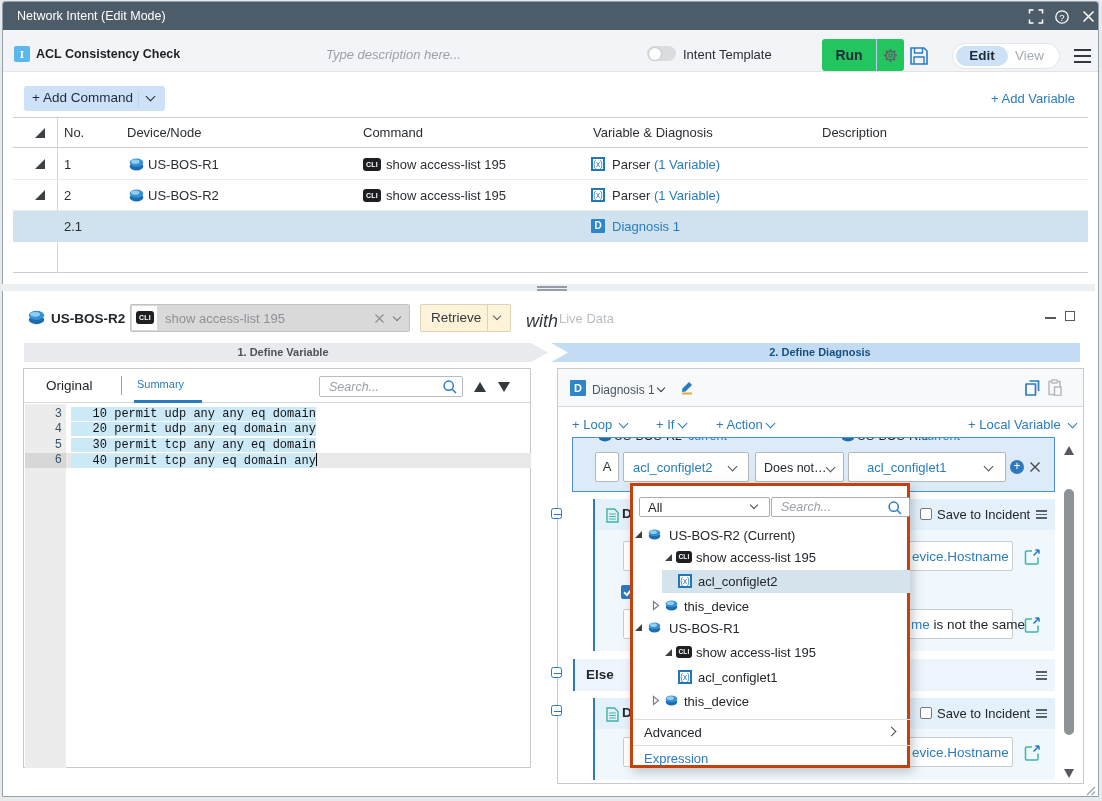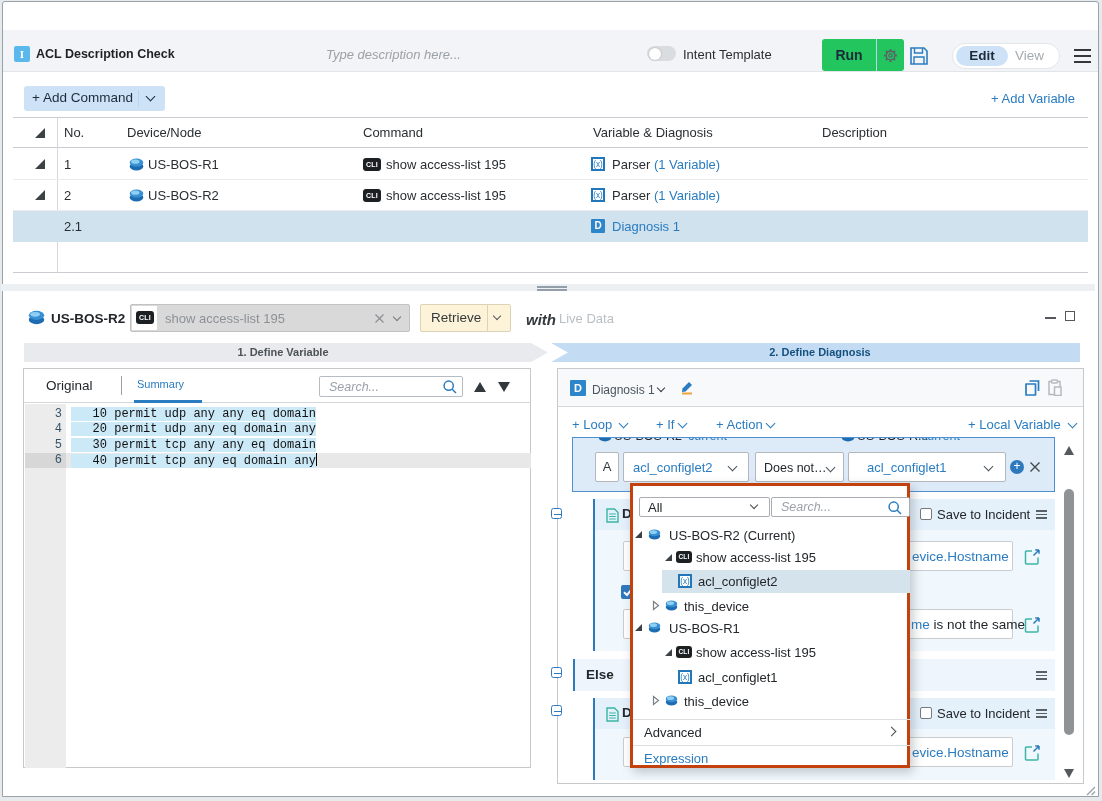--- a/index.html
+++ b/index.html
@@ -56,23 +56,36 @@
 .checkbox { position:absolute; width:12px; height:12px; background:#fff; border:1.5px solid #767b80; border-radius:2px; }
 .ham3 { position:absolute; width:11px; height:9px; }
 .ham3 div { position:absolute; left:0; width:11px; height:1.5px; background:#5a6166; }
 .extlink { position:absolute; width:17px; height:17px; }
 </style>
 </head>
 <body>
 <div id="root">
 <div class="win"></div>
 
+<div class="titlebar abs" style="left:3px; top:2px;">
+  <div class="ttl">Network Intent (Edit Mode)</div>
+  <svg class="abs" style="left:1025px; top:7px;" width="16" height="15" viewBox="0 0 16 15" fill="none" stroke="#fff" stroke-width="1.5">
+    <path d="M1.5 4.5 V1 H5.5 M10.5 1 H14.5 V4.5 M14.5 10.5 V14 H10.5 M5.5 14 H1.5 V10.5"></path>
+  </svg>
+  <svg class="abs" style="left:1052px; top:8px;" width="14" height="14" viewBox="0 0 14 14" fill="none">
+    <circle cx="7" cy="7" r="6.2" stroke="#fff" stroke-width="1.3"></circle>
+    <text x="7" y="10.6" font-size="9.5" fill="#fff" text-anchor="middle" font-family="Liberation Sans,sans-serif">?</text>
+  </svg>
+  <svg class="abs" style="left:1079px; top:8px;" width="13" height="13" viewBox="0 0 13 13" stroke="#fff" stroke-width="1.5">
+    <path d="M1.5 1.5 L11.5 11.5 M11.5 1.5 L1.5 11.5"></path>
+  </svg>
+</div>
 <div class="toolbar abs" style="left:3px; top:30px;">
   <div class="ibadge" style="font-family:'Liberation Serif',serif;">I</div>
-  <div class="acltitle">ACL Description Check</div>
+  <div class="acltitle">ACL Consistency Check</div>
   <div class="desc">Type description here...</div>
   <div class="toggle">
         <div class="knob"></div>
       </div>
   <div class="inttpl">Intent Template</div>
   <div class="rungrp">
     <div class="run">Run</div>
     <svg class="abs" style="left:61px; top:9px;" width="15" height="15" viewBox="0 0 16 16" fill="none" stroke="#5a6168">
       <circle cx="8" cy="8" r="4.6" stroke-width="1.5"></circle>
       <circle cx="8" cy="8" r="1.8" stroke-width="1.2"></circle>
@@ -169,21 +182,21 @@
   <svg class="abs" style="left:243px; top:8px;" width="11" height="11" viewBox="0 0 11 11" stroke="#8d9196" stroke-width="1.3">
         <path d="M1.5 1.5 L9.5 9.5 M9.5 1.5 L1.5 9.5"></path>
       </svg>
   <span class="chev" style="position:absolute; left:263px; top:9px; border-color:#73797e; border-width:1.5px; width:6px; height:6px;"></span>
 </div>
 <div class="retrieve">
   <span class="abs" style="left:10px; top:5px; font-size:13.5px; color:#33383c;">Retrieve</span>
   <div class="abs" style="left:66px; top:0px; width:1px; height:26px; background:#dcd3b6;"></div>
   <span class="chev" style="position:absolute; left:73px; top:8px; border-color:#55595e; border-width:1.5px; width:6px; height:6px;"></span>
 </div>
-<span class="abs" style="left:526px; top:311px; font-size:15px; font-weight:bold; font-style:italic; color:#33383c;">with</span>
+<span class="abs" style="left:526px; top:311px; font-size:18px; font-weight:normal; font-style:italic; color:#33383c;">with</span>
 <span class="abs" style="left:559px; top:311px; font-size:13px; color:#b9bec3;">Live Data</span>
 <div class="abs" style="left:1045px; top:317px; width:11px; height:1.8px; background:#55595e;"></div>
 <div class="abs" style="left:1065px; top:311px; width:10px; height:10px; border:1.5px solid #55595e;"></div>
 <svg class="arrowbar" width="1102" height="19" viewBox="0 0 1102 19">
   <polygon points="24,0 531,0 548,9.5 531,19 24,19" fill="#e8eaed"></polygon>
   <polygon points="551,0 1080,0 1080,19 551,19 568,9.5" fill="#c3dcf4"></polygon>
   <text x="283" y="13" font-size="11" font-weight="bold" fill="#4c5257" text-anchor="middle" font-family="Liberation Sans,sans-serif">1. Define Variable</text>
   <text x="820" y="13" font-size="11" font-weight="bold" fill="#15507e" text-anchor="middle" font-family="Liberation Sans,sans-serif">2. Define Diagnosis</text>
 </svg>
 <div class="lpanel">

